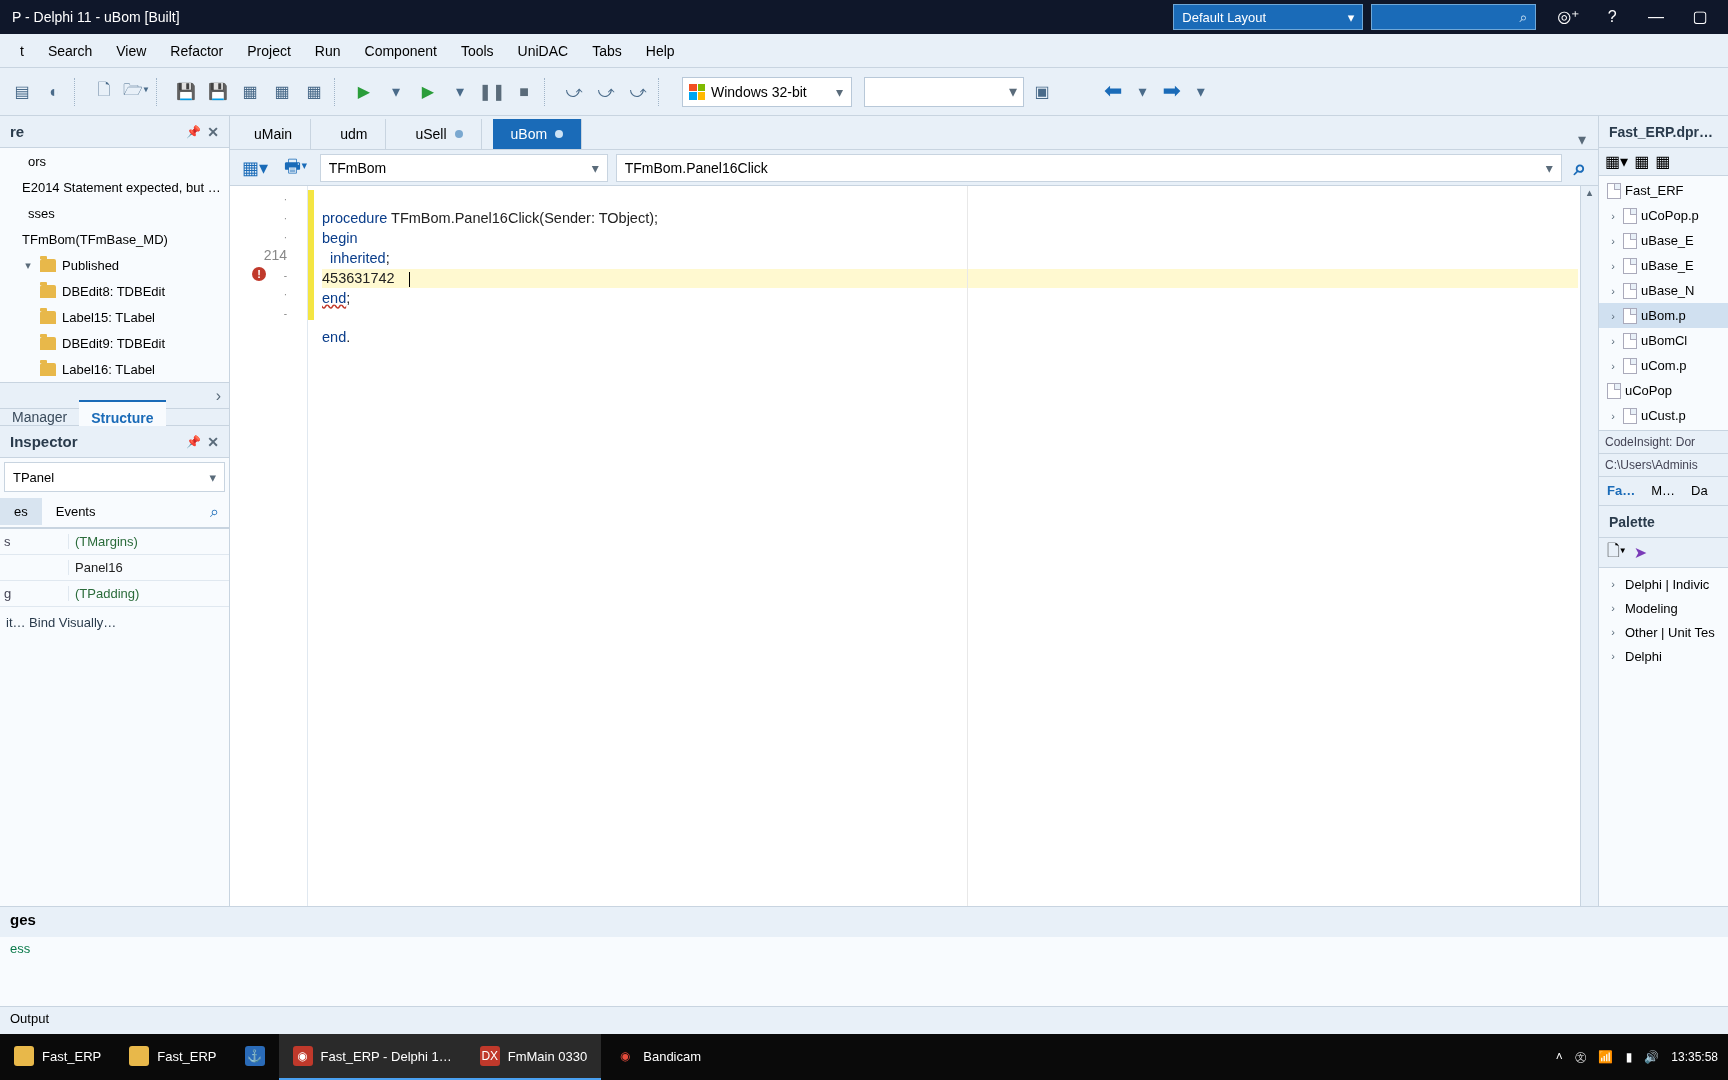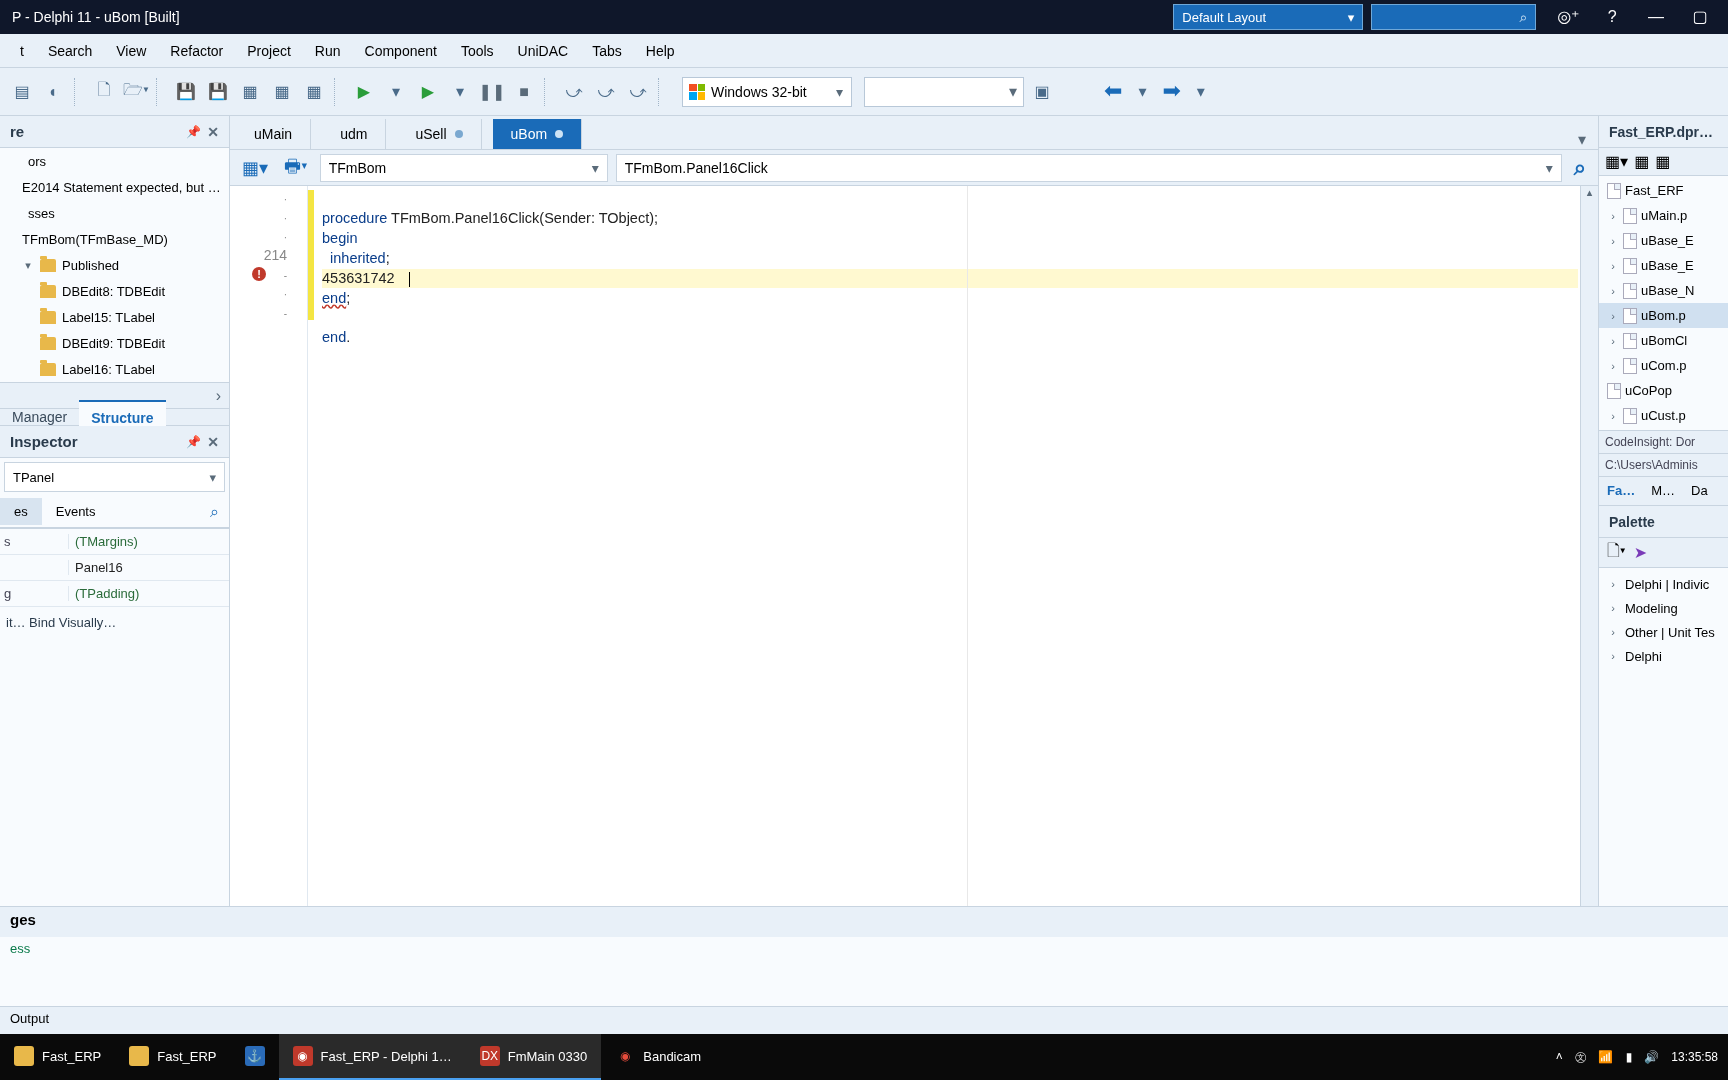--- a/index.html
+++ b/index.html
@@ -420,21 +420,21 @@
       <span>▦</span>
     </div>
     <div class="proj-tree">
       <div class="proj-row">
           <span class="ficon"></span>
           <span>Fast_ERF</span>
         </div>
       <div class="proj-row">
           <span class="exp">›</span>
           <span class="ficon"></span>
-          <span>uMain.p</span>
+          <span>uCoPop.p</span>
         </div>
       <div class="proj-row">
           <span class="exp">›</span>
           <span class="ficon"></span>
           <span>uBase_E</span>
         </div>
       <div class="proj-row">
           <span class="exp">›</span>
           <span class="ficon"></span>
           <span>uBase_E</span>

